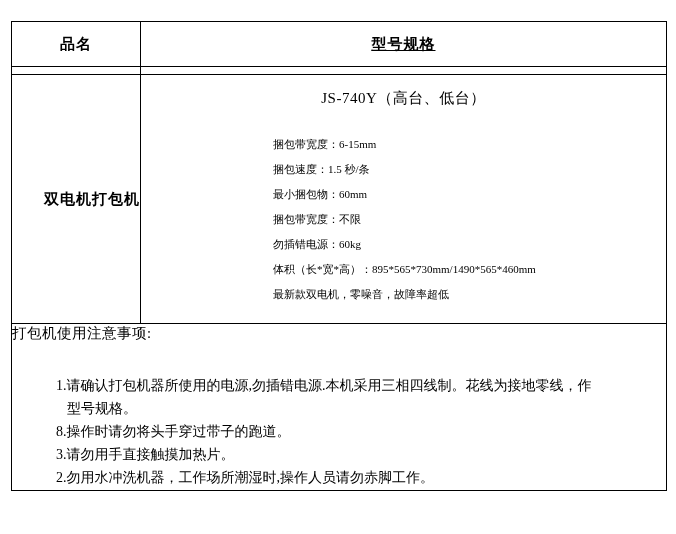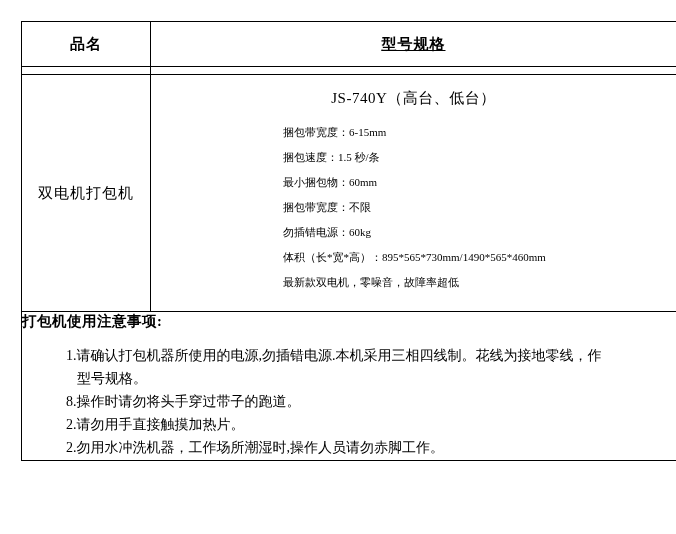--- a/index.html
+++ b/index.html
@@ -15,21 +15,21 @@
     overflow: hidden;
   }
   .page {
     position: relative;
     width: 676px;
     height: 534px;
     box-sizing: border-box;
   }
   .spec-table {
     position: absolute;
-    left: 21px;
+    left: 11px;
     top: 21px;
     width: 655px;
     border-collapse: collapse;
     table-layout: fixed;
   }
   .spec-table td, .spec-table th {
     border: 1px solid #000000;
     padding: 0;
     vertical-align: middle;
   }
@@ -45,51 +45,51 @@
 
   .gap-row td {
     height: 7px;
     border-left: 1px solid #000000;
     border-right: 1px solid #000000;
     border-top: none;
     border-bottom: none;
   }
 
   .body-row .cell-name {
-    text-align: center;
+    text-align: right;
     font-size: 15px;
-    font-weight: normal;
+    font-weight: bold;
     letter-spacing: 1px;
   }
   .body-row .cell-spec {
     padding: 14px 0 16px 0;
   }
   .model-title {
     text-align: center;
     font-size: 15px;
-    margin-bottom: 12px;
+    margin-bottom: 24px;
     letter-spacing: 0.5px;
   }
   .spec-lines {
     padding-left: 132px;
   }
   .spec-line {
     font-size: 11px;
     line-height: 25px;
     white-space: nowrap;
   }
 
   .notes-cell {
     padding: 10px 8px 14px 8px;
     border-top: 1px solid #000000;
   }
   .notes-title {
     font-size: 14.5px;
-    font-weight: bold;
-    margin-bottom: 14px;
+    font-weight: normal;
+    margin-bottom: 32px;
     letter-spacing: 0.5px;
   }
   .note-line {
     font-size: 14px;
     line-height: 21px;
     margin-bottom: 2px;
     margin-left: 44px;
   }
   .note-indent {
     padding-left: 11px;
@@ -128,19 +128,19 @@
           <div class="spec-line">最新款双电机，零噪音，故障率超低</div>
         </div>
       </td>
     </tr>
     <tr>
       <td class="notes-cell" colspan="2">
         <div class="notes-title">打包机使用注意事项:</div>
         <div class="note-line">1.请确认打包机器所使用的电源,勿插错电源.本机采用三相四线制。花线为接地零线，作</div>
         <div class="note-line note-indent">型号规格。</div>
         <div class="note-line">8.操作时请勿将头手穿过带子的跑道。</div>
-        <div class="note-line">2.请勿用手直接触摸加热片。</div>
+        <div class="note-line">3.请勿用手直接触摸加热片。</div>
         <div class="note-line">2.勿用水冲洗机器，工作场所潮湿时,操作人员请勿赤脚工作。</div>
       </td>
     </tr>
   </tbody>
     </table>
 </div>
 
 </body></html>

